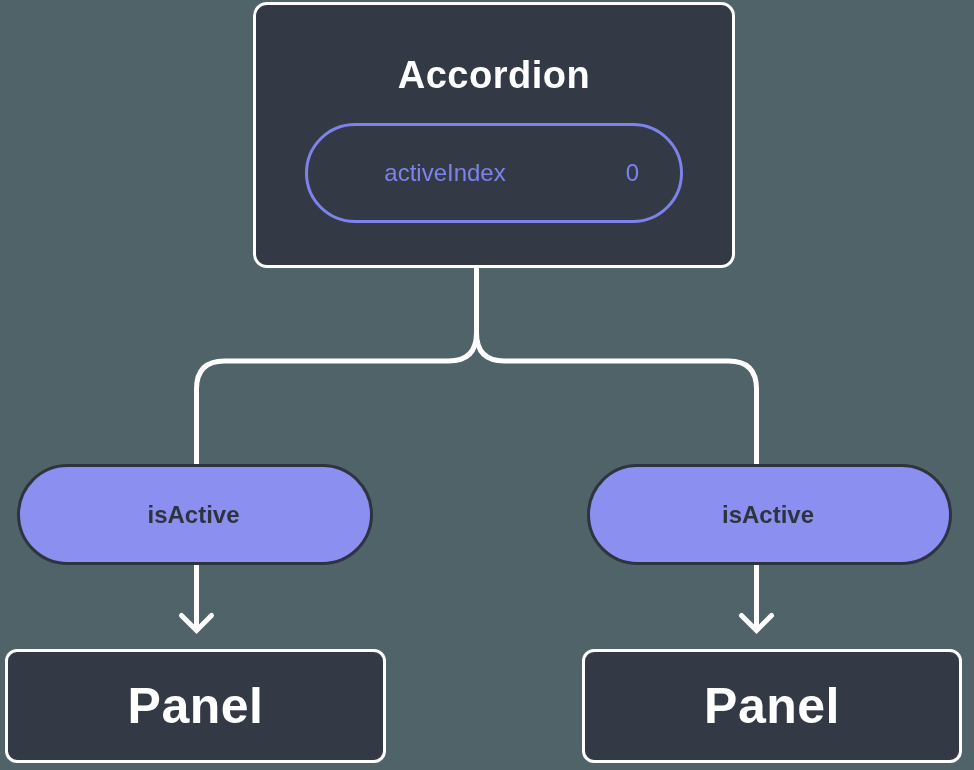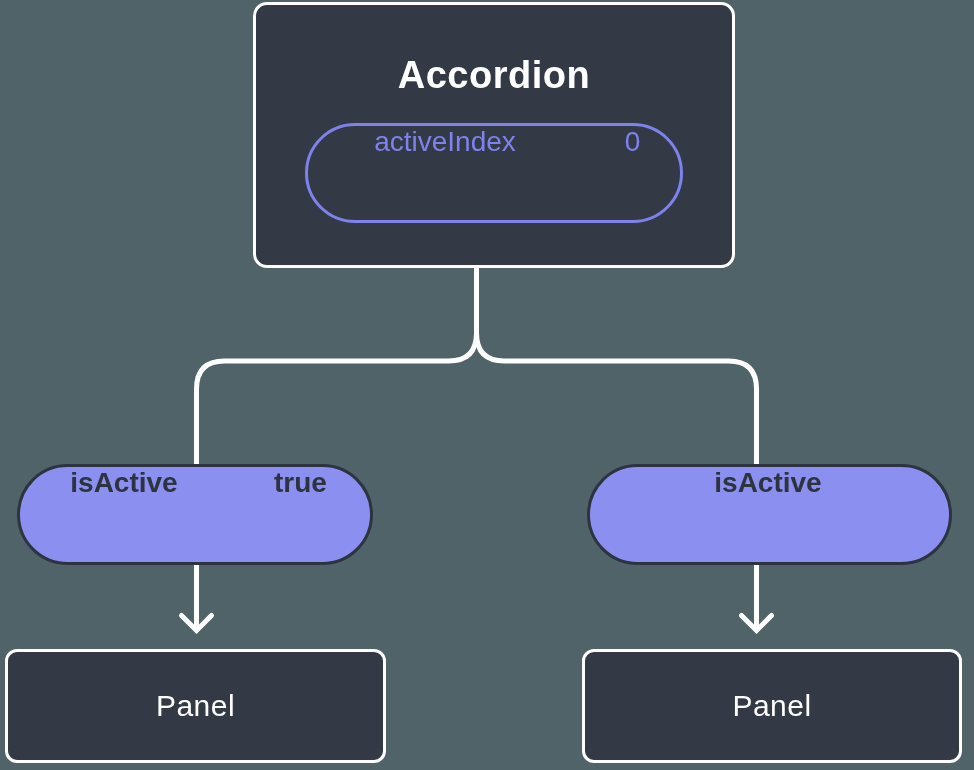--- a/index.html
+++ b/index.html
@@ -54,24 +54,24 @@
   .node-root .node-title {
     margin-top: 44px;
     font-size: 38px;
     line-height: 52px;
     font-weight: 700;
     letter-spacing: 0.5px;
   }
 
   .pill {
     display: flex;
-    align-items: flex-start;
+    align-items: center;
     border-radius: 60px;
     overflow: hidden;
-    font-size: 28px;
+    font-size: 24px;
   }
   .pill-cell {
     display: flex;
     align-items: center;
     justify-content: center;
   }
   .pill-divider { width: 3px; }
 
   .pill-outline {
     margin-top: 22px;
@@ -106,22 +106,22 @@
   }
   .pill-state-right .pill-value { width: 148px; }
 
   .node-panel {
     top: 649px;
     width: 381px; height: 114px;
     border-radius: 12px;
     display: flex;
     align-items: center;
     justify-content: center;
-    font-size: 30px;
-    font-weight: 400;
+    font-size: 50px;
+    font-weight: 700;
     letter-spacing: 0.5px;
   }
   .node-panel-left  { left: 5px; }
   .node-panel-right { left: 582px; width: 380px; }
 </style>
 </head>
 <body>
 
 <div class="canvas">
 
@@ -137,21 +137,20 @@
     <div class="pill pill-outline">
       <div class="pill-cell pill-key">activeIndex</div>
       <div class="pill-divider"></div>
       <div class="pill-cell pill-value">0</div>
     </div>
   </div>
 
   <div class="pill pill-state pill-state-left">
     <div class="pill-cell pill-key">isActive</div>
     <div class="pill-divider"></div>
-    <div class="pill-cell pill-value">true</div>
   </div>
 
   <div class="pill pill-state pill-state-right">
     <div class="pill-cell pill-key">isActive</div>
     <div class="pill-divider"></div>
   </div>
 
   <div class="node node-panel node-panel-left">
     <div>Panel</div>
   </div>

